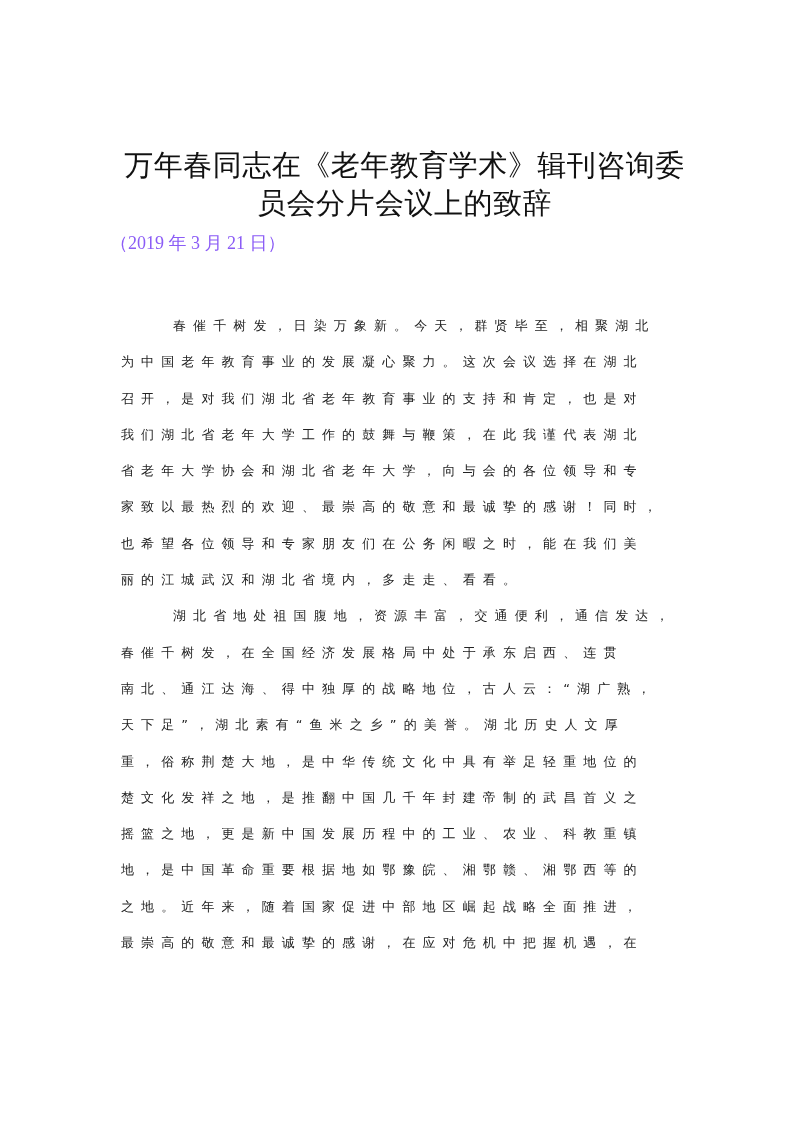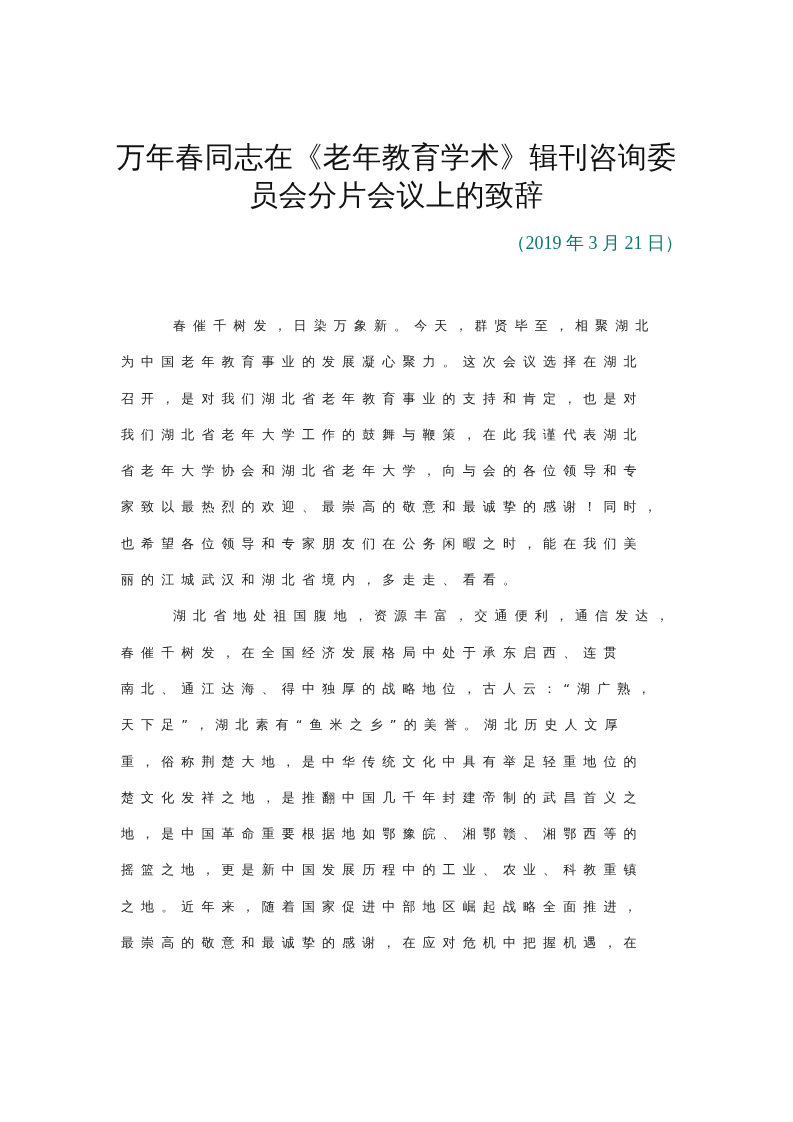--- a/index.html
+++ b/index.html
@@ -3,28 +3,28 @@
 <meta charset="utf-8">
 <style>
   html, body { margin: 0; padding: 0; background: #ffffff; }
   body { width: 793px; height: 1122px; position: relative; overflow: hidden; }
   .page { position: absolute; left: 0; top: 0; width: 793px; height: 1122px; background: #ffffff; color: #111111; }
   .title {
     position: absolute; left: 110px; width: 573px; top: 138px;
     text-align: center;
     font-family: "DejaVu Serif", "Liberation Serif", serif;
     font-size: 29px; line-height: 38px; letter-spacing: 0.5px;
-    color: #111111; margin: 0; font-weight: normal;
+    color: #111111; margin: 8px; font-weight: normal;
   }
   .title span { display: block; }
   .date {
     position: absolute; left: 110px; width: 573px; top: 230px;
-    text-align: right;
+    text-align: left;
     font-family: "Liberation Serif", "DejaVu Serif", serif;
-    font-size: 18px; line-height: 26px; color: #0f766e;
+    font-size: 18px; line-height: 26px; color: #8b5cf6;
   }
   .body {
     position: absolute; left: 121px; top: 308px; width: 553px;
     font-family: "DejaVu Sans", "Liberation Sans", sans-serif;
     font-size: 13px; line-height: 36.3px; color: #222222;
   }
   .body .line { display: block; white-space: nowrap; letter-spacing: 7.1px; height: 36.3px; }
   .body .line.indent { padding-left: 52px; }
   .body .para + .para { margin-top: 0; }
 </style>
@@ -49,19 +49,19 @@
       <span class="line">也希望各位领导和专家朋友们在公务闲暇之时，能在我们美</span>
       <span class="line">丽的江城武汉和湖北省境内，多走走、看看。</span>
     </div>
     <div class="para">
       <span class="line indent">湖北省地处祖国腹地，资源丰富，交通便利，通信发达，</span>
       <span class="line">春催千树发，在全国经济发展格局中处于承东启西、连贯</span>
       <span class="line">南北、通江达海、得中独厚的战略地位，古人云：“湖广熟，</span>
       <span class="line">天下足”，湖北素有“鱼米之乡”的美誉。湖北历史人文厚</span>
       <span class="line">重，俗称荆楚大地，是中华传统文化中具有举足轻重地位的</span>
       <span class="line">楚文化发祥之地，是推翻中国几千年封建帝制的武昌首义之</span>
+      <span class="line">摇篮之地，更是新中国发展历程中的工业、农业、科教重镇</span>
       <span class="line">地，是中国革命重要根据地如鄂豫皖、湘鄂赣、湘鄂西等的</span>
-      <span class="line">摇篮之地，更是新中国发展历程中的工业、农业、科教重镇</span>
       <span class="line">之地。近年来，随着国家促进中部地区崛起战略全面推进，</span>
       <span class="line">最崇高的敬意和最诚挚的感谢，在应对危机中把握机遇，在</span>
     </div>
   </div>
 </div>
 
 </body></html>

